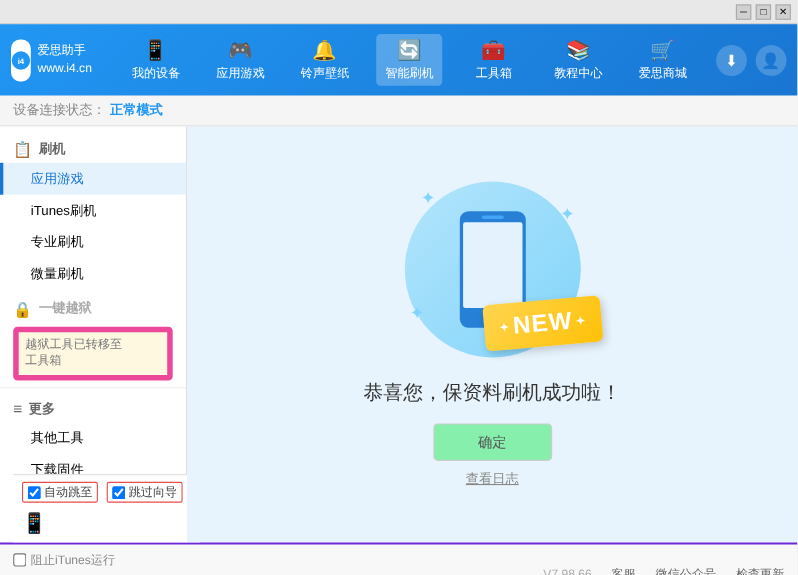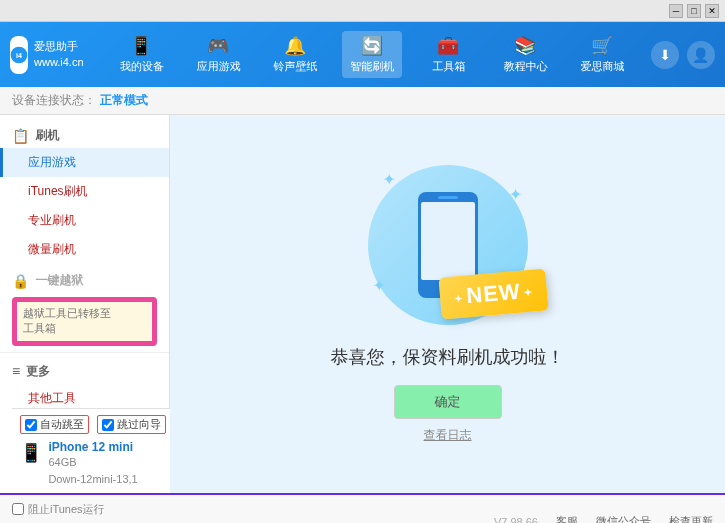--- a/index.html
+++ b/index.html
@@ -156,21 +156,21 @@
       color: #666;
       font-size: 12px;
       font-weight: bold;
     }
     .sidebar-section-header .icon {
       margin-right: 6px;
       font-size: 14px;
     }
     .sidebar-item {
       padding: 6px 12px 6px 28px;
-      color: #b91c1c;
+      color: #000000;
       cursor: pointer;
       font-size: 12px;
     }
     .sidebar-item.active {
       background: #e3f2fd;
       color: #1976D2;
       border-left: 3px solid #1976D2;
       padding-left: 25px;
     }
     .sidebar-warning {
@@ -462,25 +462,20 @@
           <input type="checkbox" class="footer-checkbox" checked="" style="">
           <span>自动跳至</span>
         </label>
         <label class="checkbox-item">
           <input type="checkbox" class="footer-checkbox" checked="" style="">
           <span>跳过向导</span>
         </label>
       </div>
       <div class="device-info">
         <span class="device-icon">📱</span>
-        <div class="device-details">
-          <div class="device-name">iPhone 12 mini</div>
-          <div class="device-sub">64GB</div>
-          <div class="device-sub">Down-12mini-13,1</div>
-        </div>
       </div>
     </div>
 
   </div>
 
   <div class="content">
     <div class="phone-illustration">
       <div class="phone-circle">
 
         <span class="sparkle sparkle-1">✦</span>

